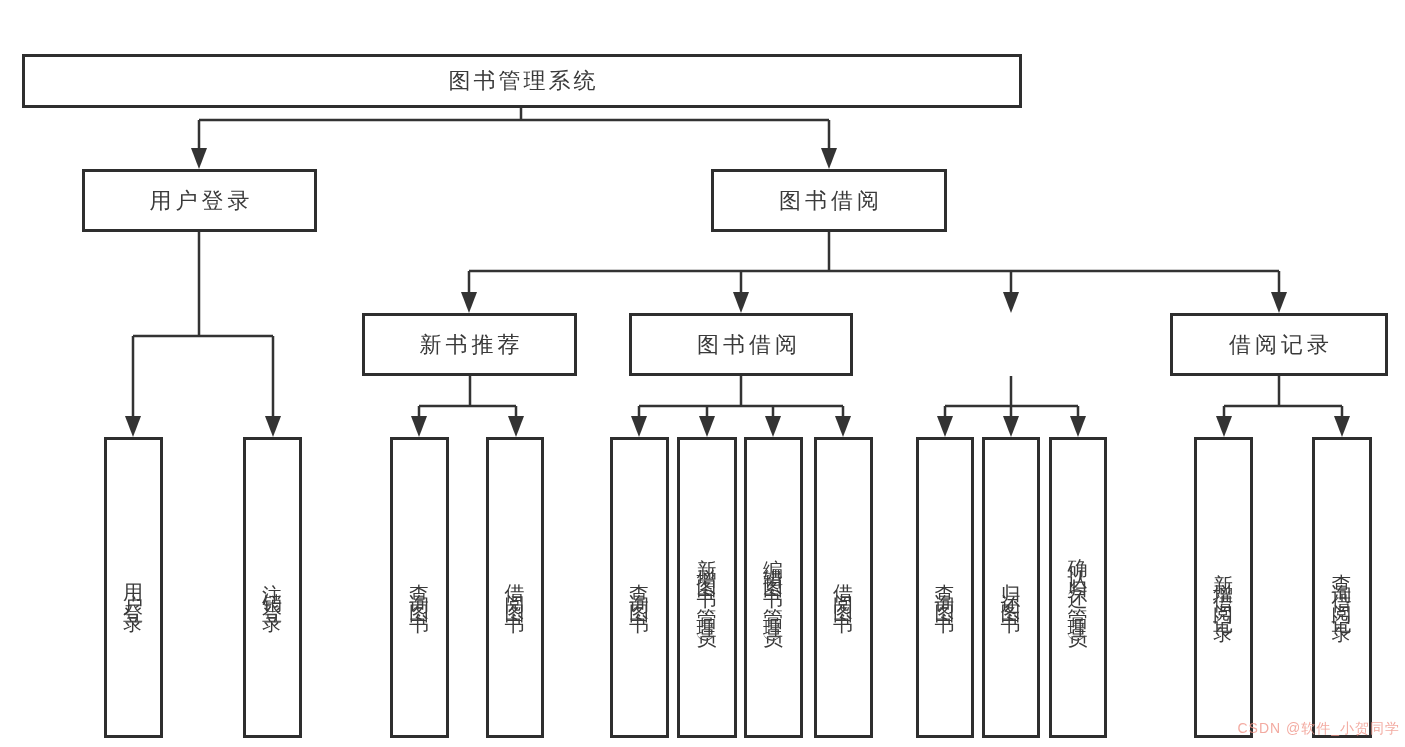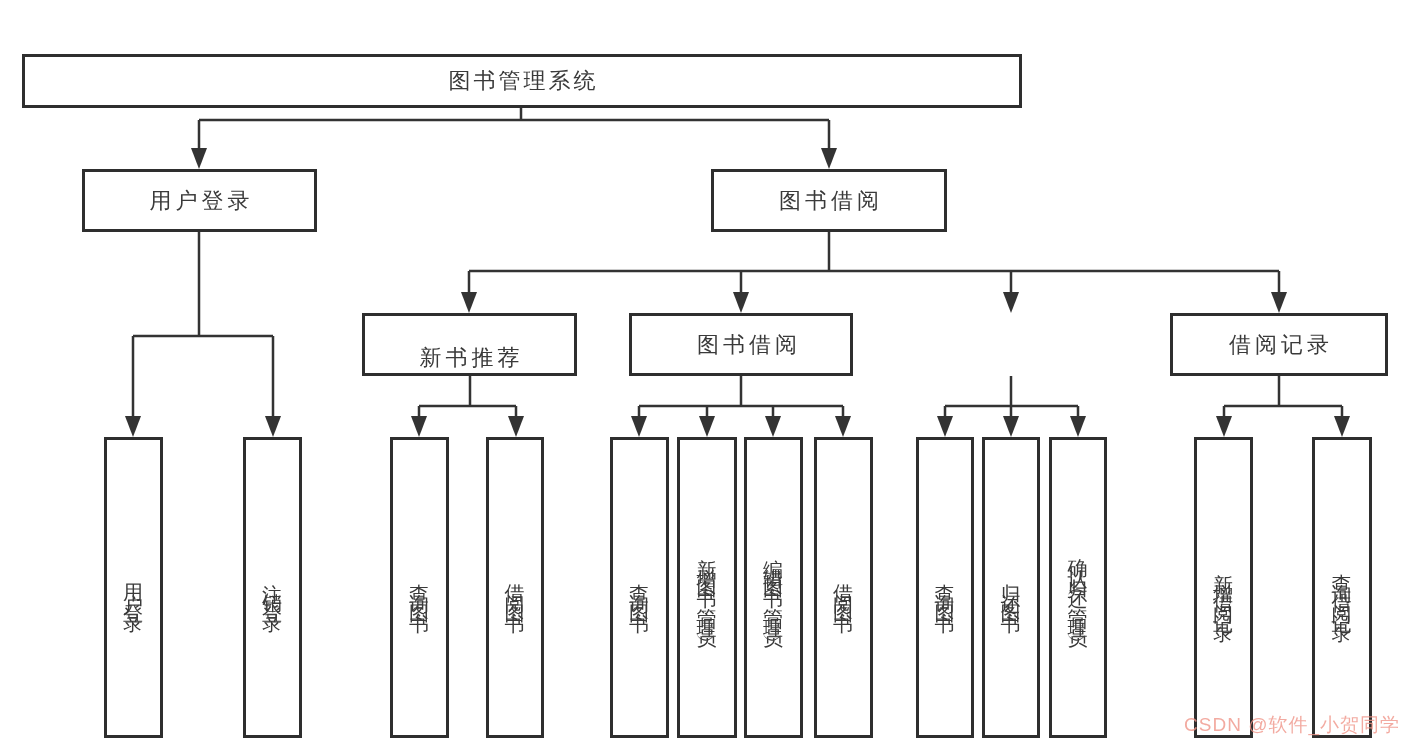--- a/index.html
+++ b/index.html
@@ -39,21 +39,21 @@
     text-orientation: mixed;
     font-size: 20px;
     letter-spacing: 10px;
     line-height: 1;
     white-space: nowrap;
   }
   .watermark {
     position: absolute;
     right: 5px;
     bottom: 9px;
-    font-size: 19px;
+    font-size: 14px;
     color: #f0968a;
     opacity: 0.8;
     letter-spacing: 1px;
     z-index: 10;
     white-space: nowrap;
   }
 </style>
 </head>
 <body>
 
@@ -103,21 +103,21 @@
     <span class="h-label root-label">图书管理系统</span>
   </div>
 
   <div class="box" style="left:82px; top:169px; width:235px; height:63px;">
     <span class="h-label">用户登录</span>
   </div>
   <div class="box" style="left:711px; top:169px; width:236px; height:63px;">
     <span class="h-label">图书借阅</span>
   </div>
 
-  <div class="box" style="left:362px; top:313px; width:215px; height:63px;align-items:flex-end;">
+  <div class="box" style="left:362px; top:313px; width:215px; height:63px;">
     <span class="h-label">新书推荐</span>
   </div>
   <div class="box" style="left:629px; top:313px; width:224px; height:63px;padding-left:12px;">
     <span class="h-label">图书借阅</span>
   </div>
   <div class="box" style="left:1170px; top:313px; width:218px; height:63px;">
     <span class="h-label">借阅记录</span>
   </div>
 
   <div class="box" style="left:104px; top:437px; width:59px; height:301px;">

